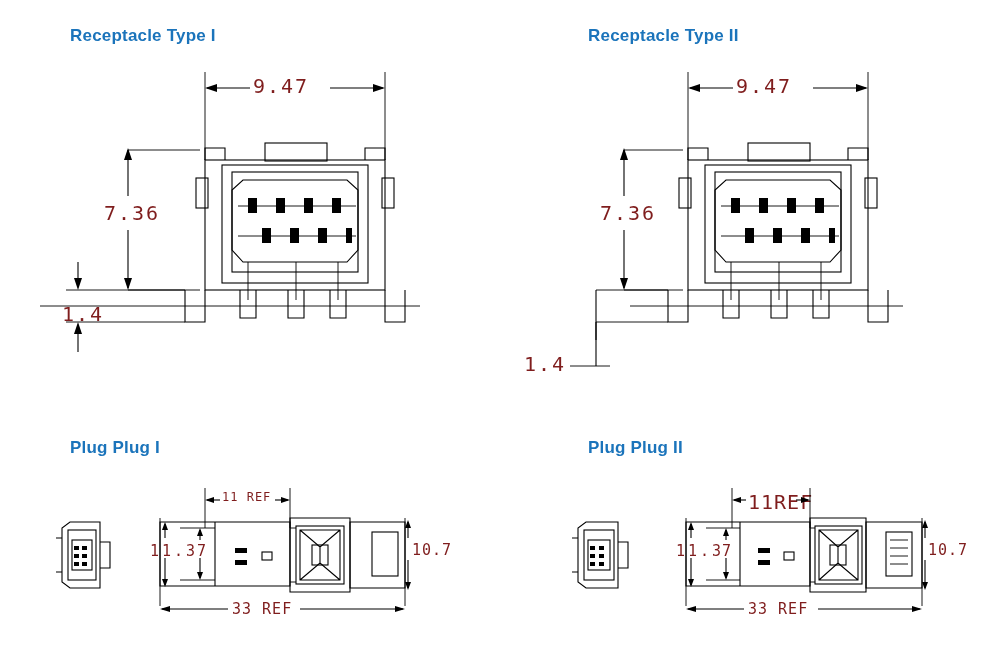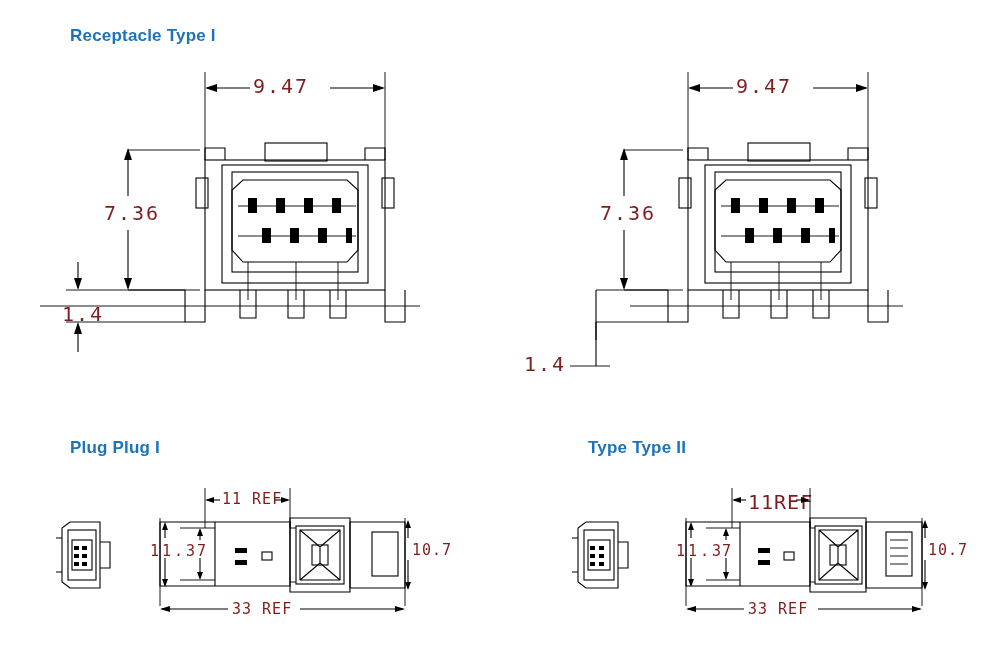--- a/index.html
+++ b/index.html
@@ -130,20 +130,21 @@
     <path class="ln-thin" d="M248,262 L248,300"></path>
     <path class="ln-thin" d="M296,262 L296,300"></path>
     <path class="ln-thin" d="M338,262 L338,300"></path>
 
     <path class="ln-thin" d="M40,306 L420,306"></path>
   </svg>
 </div>
 
 <div class="panel" style="left:500px;top:0;width:500px;height:400px;">
 
+  <div class="panel-title" style="left:88px;top:26px;">Receptacle Type II</div>
 
   <div class="dim-label" style="left:236px;top:74px;font-size:20px;letter-spacing:2px;">9.47</div>
   <div class="dim-label" style="left:100px;top:201px;font-size:20px;letter-spacing:2px;">7.36</div>
   <div class="dim-label" style="left:24px;top:352px;font-size:20px;letter-spacing:2px;">1.4</div>
 
   <svg width="500" height="400" style="left:0;top:0;">
     <path class="ln-thin" d="M188,72 L188,160"></path>
     <path class="ln-thin" d="M368,72 L368,160"></path>
     <path class="ln-dim" d="M190,88 L233,88"></path>
     <path class="ln-dim" d="M313,88 L366,88"></path>
@@ -193,21 +194,21 @@
     <path class="ln-thin" d="M279,262 L279,300"></path>
     <path class="ln-thin" d="M321,262 L321,300"></path>
     <path class="ln-thin" d="M130,306 L403,306"></path>
   </svg>
 </div>
 
 <div class="panel" style="left:0;top:410px;width:500px;height:239px;">
 
   <div class="panel-title" style="left:70px;top:28px;">Plug Plug I</div>
 
-  <div class="dim-label" style="left:222px;top:80px;font-size:15px;letter-spacing:1px;">11  REF</div>
+  <div class="dim-label" style="left:222px;top:80px;font-size:12px;letter-spacing:1px;">11  REF</div>
   <div class="dim-label" style="left:232px;top:190px;font-size:15px;letter-spacing:1px;">33  REF</div>
   <div class="dim-label" style="left:150px;top:132px;font-size:15px;letter-spacing:3px;">11.3</div>
   <div class="dim-label" style="left:197px;top:132px;font-size:15px;">7</div>
   <div class="dim-label" style="left:412px;top:131px;font-size:15px;letter-spacing:1px;">10.7</div>
 
   <svg width="500" height="239" style="left:0;top:0;">
 
     <path class="ln" d="M62,118 L62,172 L70,178 L100,178 L100,112 L70,112 Z"></path>
     <rect class="fill-n" x="68" y="120" width="28" height="50"></rect>
     <rect class="fill-n" x="72" y="130" width="20" height="30"></rect>
@@ -267,21 +268,21 @@
       <rect x="235" y="138" width="12" height="5"></rect>
       <rect x="235" y="150" width="12" height="5"></rect>
     </g>
     <rect class="fill-n" x="262" y="142" width="10" height="8"></rect>
     <path class="ln-thin" d="M290,118 L296,118 M290,172 L296,172"></path>
   </svg>
 </div>
 
 <div class="panel" style="left:500px;top:410px;width:500px;height:239px;">
 
-  <div class="panel-title" style="left:88px;top:28px;">Type Type II</div>
+  <div class="panel-title" style="left:88px;top:28px;">Plug Plug II</div>
 
   <div class="dim-label" style="left:248px;top:80px;font-size:20px;letter-spacing:1px;text-align:right;">11REF</div>
   <div class="dim-label" style="left:248px;top:190px;font-size:15px;letter-spacing:1px;">33  REF</div>
   <div class="dim-label" style="left:176px;top:132px;font-size:15px;letter-spacing:3px;">11.3</div>
   <div class="dim-label" style="left:222px;top:132px;font-size:15px;">7</div>
   <div class="dim-label" style="left:428px;top:131px;font-size:15px;letter-spacing:1px;">10.7</div>
 
   <svg width="500" height="239" style="left:0;top:0;">
 
     <path class="ln" d="M78,118 L78,172 L86,178 L118,178 L118,112 L86,112 Z"></path>

